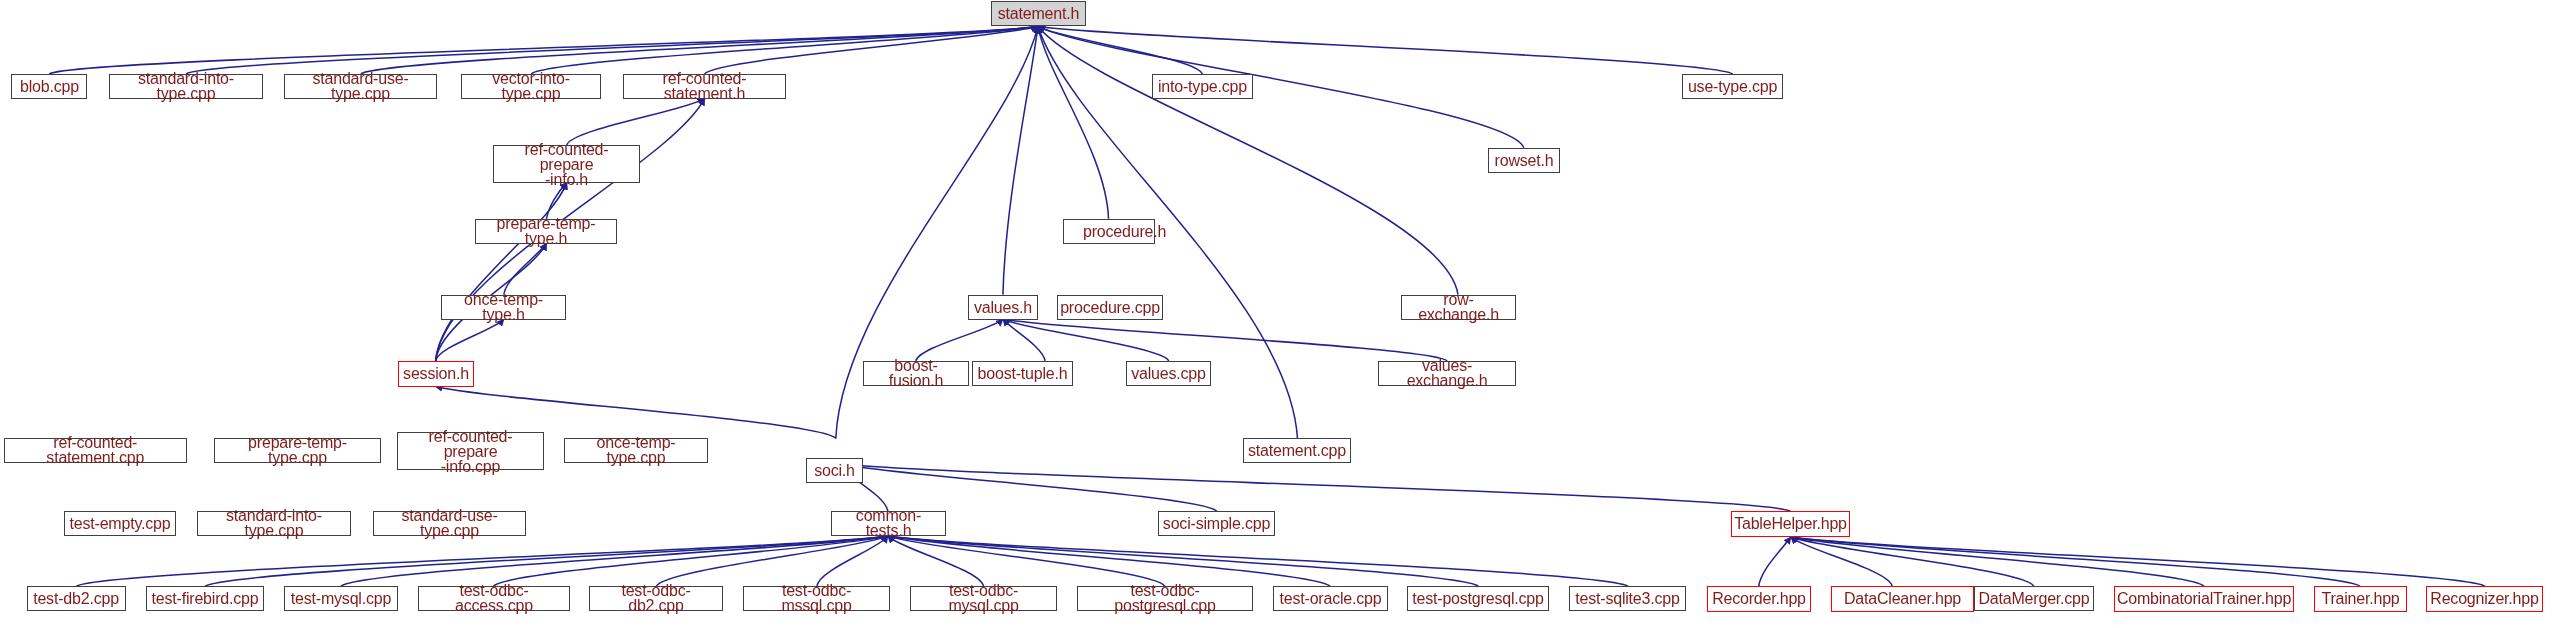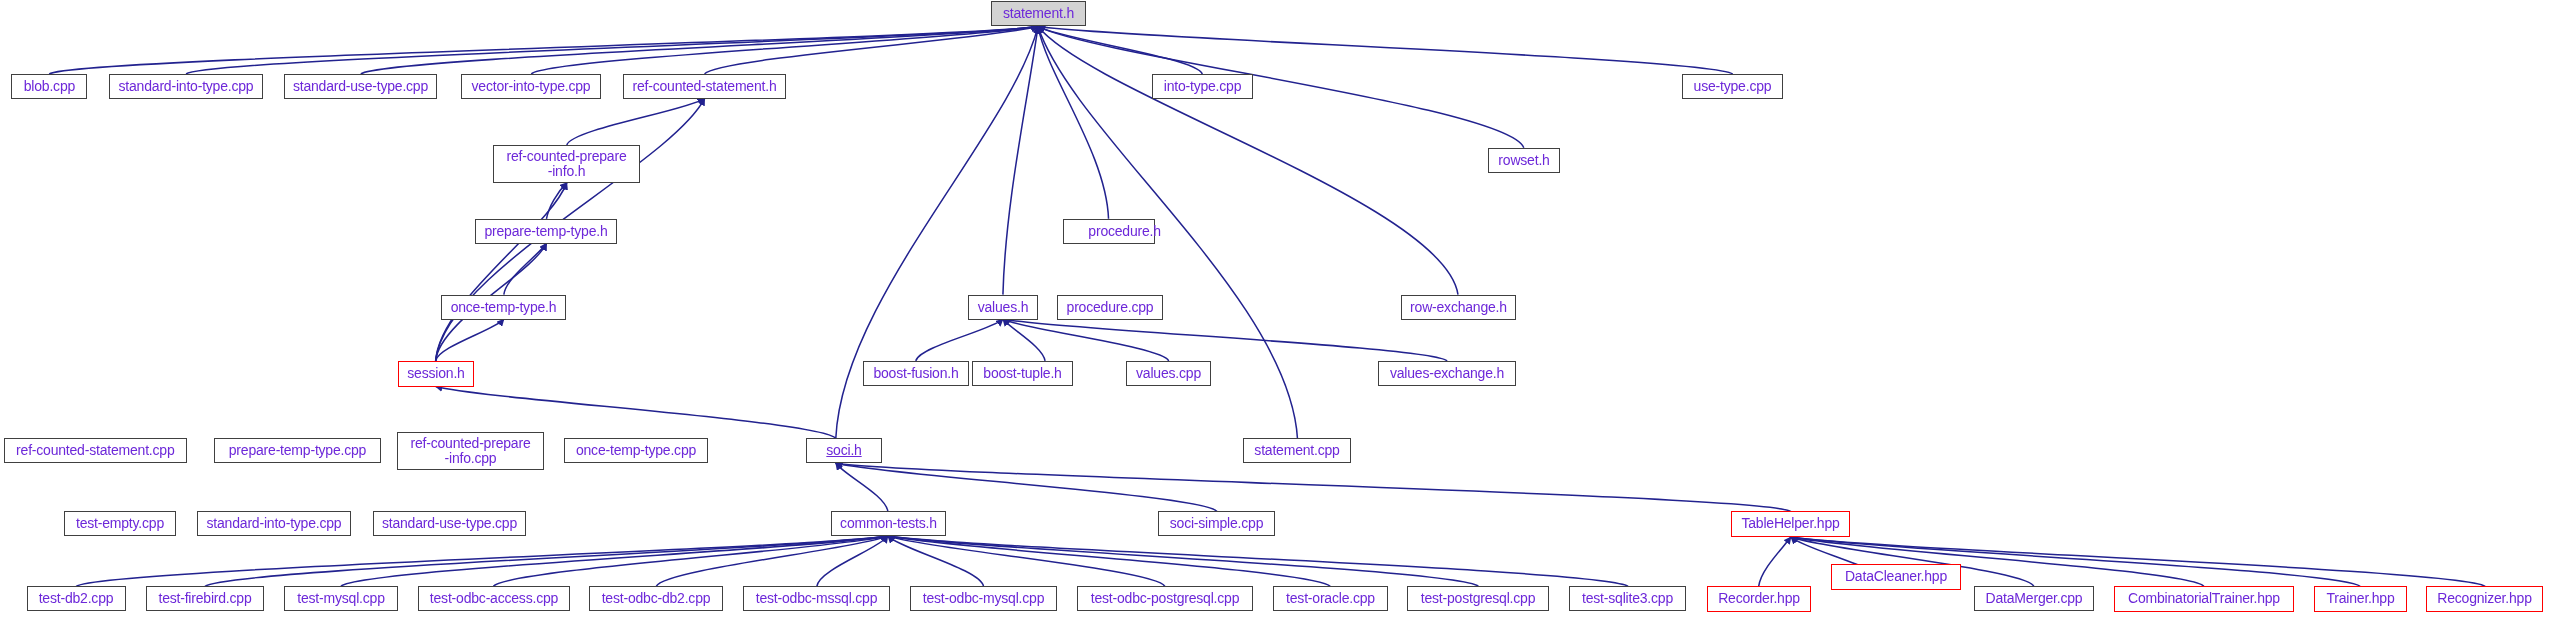--- a/index.html
+++ b/index.html
@@ -25,22 +25,22 @@
   }
   .node {
     position: absolute;
     box-sizing: border-box;
     display: flex;
     align-items: center;
     justify-content: center;
     text-align: center;
     background: #ffffff;
     border: 0.9px solid #404040;
-    color: #6d28d9;
-    font-size: 14px;
+    color: #7f1d1d;
+    font-size: 16px;
     line-height: 15px;
     white-space: pre-line;
     letter-spacing: -0.2px;
     padding: 0 3.8px;
     z-index: 5;
   }
   .node.root {
     background: #d3d3d3;
     border: 0.9px solid #404040;
   }
@@ -127,40 +127,40 @@
       <div class="node redborder" style="left: 398px; top: 361px; width: 76px; height: 25.6px;">session.h</div>
       <div class="node" style="left: 863px; top: 361px; width: 106px; height: 24.6px; text-align: center;">boost-fusion.h</div>
       <div class="node" style="left: 972px; top: 361px; width: 101px; height: 24.6px;">boost-tuple.h</div>
       <div class="node" style="left: 1126px; top: 361px; width: 85px; height: 24.6px;">values.cpp</div>
       <div class="node" style="left: 1378px; top: 361px; width: 138px; height: 24.6px;">values-exchange.h</div>
       <div class="node" style="left: 3.8px; top: 438px; width: 183px; height: 24.6px;">ref-counted-statement.cpp</div>
       <div class="node" style="left: 214px; top: 438px; width: 167px; height: 24.6px;">prepare-temp-type.cpp</div>
       <div class="node" style="left: 397px; top: 432px; width: 147px; height: 38px;">ref-counted-prepare
 -info.cpp</div>
       <div class="node" style="left: 564px; top: 438px; width: 144px; height: 24.6px;">once-temp-type.cpp</div>
-      <div class="node" style="left: 806px; top: 438px; width: 76px; height: 24.6px; text-decoration: underline;">soci.h</div>
+      <div class="node" style="left: 806px; top: 458px; width: 57px; height: 24.6px;">soci.h</div>
       <div class="node" style="left: 1243px; top: 438px; width: 108px; height: 24.6px;">statement.cpp</div>
       <div class="node" style="left: 64px; top: 511px; width: 112px; height: 24.6px;">test-empty.cpp</div>
       <div class="node" style="left: 197px; top: 511px; width: 154px; height: 24.6px;">standard-into-type.cpp</div>
       <div class="node" style="left: 373px; top: 511px; width: 153px; height: 24.6px;">standard-use-type.cpp</div>
       <div class="node" style="left: 831px; top: 511px; width: 115px; height: 24.6px;">common-tests.h</div>
       <div class="node" style="left: 1158px; top: 511px; width: 117px; height: 24.6px;">soci-simple.cpp</div>
       <div class="node redborder" style="left: 1731px; top: 511px; width: 119px; height: 25.6px;">TableHelper.hpp</div>
       <div class="node" style="left: 26.5px; top: 586px; width: 99px; height: 24.6px; text-align: right;">test-db2.cpp</div>
       <div class="node" style="left: 146px; top: 586px; width: 118px; height: 24.6px;">test-firebird.cpp</div>
       <div class="node" style="left: 284px; top: 586px; width: 114px; height: 24.6px;">test-mysql.cpp</div>
       <div class="node" style="left: 418px; top: 586px; width: 152px; height: 24.6px;">test-odbc-access.cpp</div>
       <div class="node" style="left: 589px; top: 586px; width: 134px; height: 24.6px;">test-odbc-db2.cpp</div>
       <div class="node" style="left: 743px; top: 586px; width: 147px; height: 24.6px;">test-odbc-mssql.cpp</div>
       <div class="node" style="left: 910px; top: 586px; width: 147px; height: 24.6px;">test-odbc-mysql.cpp</div>
       <div class="node" style="left: 1077px; top: 586px; width: 176px; height: 24.6px;">test-odbc-postgresql.cpp</div>
       <div class="node" style="left: 1273px; top: 586px; width: 115px; height: 24.6px;">test-oracle.cpp</div>
       <div class="node" style="left: 1407px; top: 586px; width: 142px; height: 24.6px;">test-postgresql.cpp</div>
       <div class="node" style="left: 1569px; top: 586px; width: 117px; height: 24.6px;">test-sqlite3.cpp</div>
       <div class="node redborder" style="left: 1707px; top: 586px; width: 104px; height: 25.6px;">Recorder.hpp</div>
-      <div class="node redborder" style="left: 1831px; top: 564px; width: 130px; height: 25.6px; text-align: right;">DataCleaner.hpp</div>
+      <div class="node redborder" style="left: 1831px; top: 586px; width: 143px; height: 25.6px; text-align: right;">DataCleaner.hpp</div>
       <div class="node" style="left: 1974px; top: 586px; width: 120px; height: 24.6px;">DataMerger.cpp</div>
       <div class="node redborder" style="left: 2114px; top: 586px; width: 180px; height: 25.6px;">CombinatorialTrainer.hpp</div>
       <div class="node redborder" style="left: 2314px; top: 586px; width: 93px; height: 25.6px;">Trainer.hpp</div>
       <div class="node redborder" style="left: 2426px; top: 586px; width: 117px; height: 25.6px;">Recognizer.hpp</div>
     </div>
 </div>
 
 
 </body></html>

